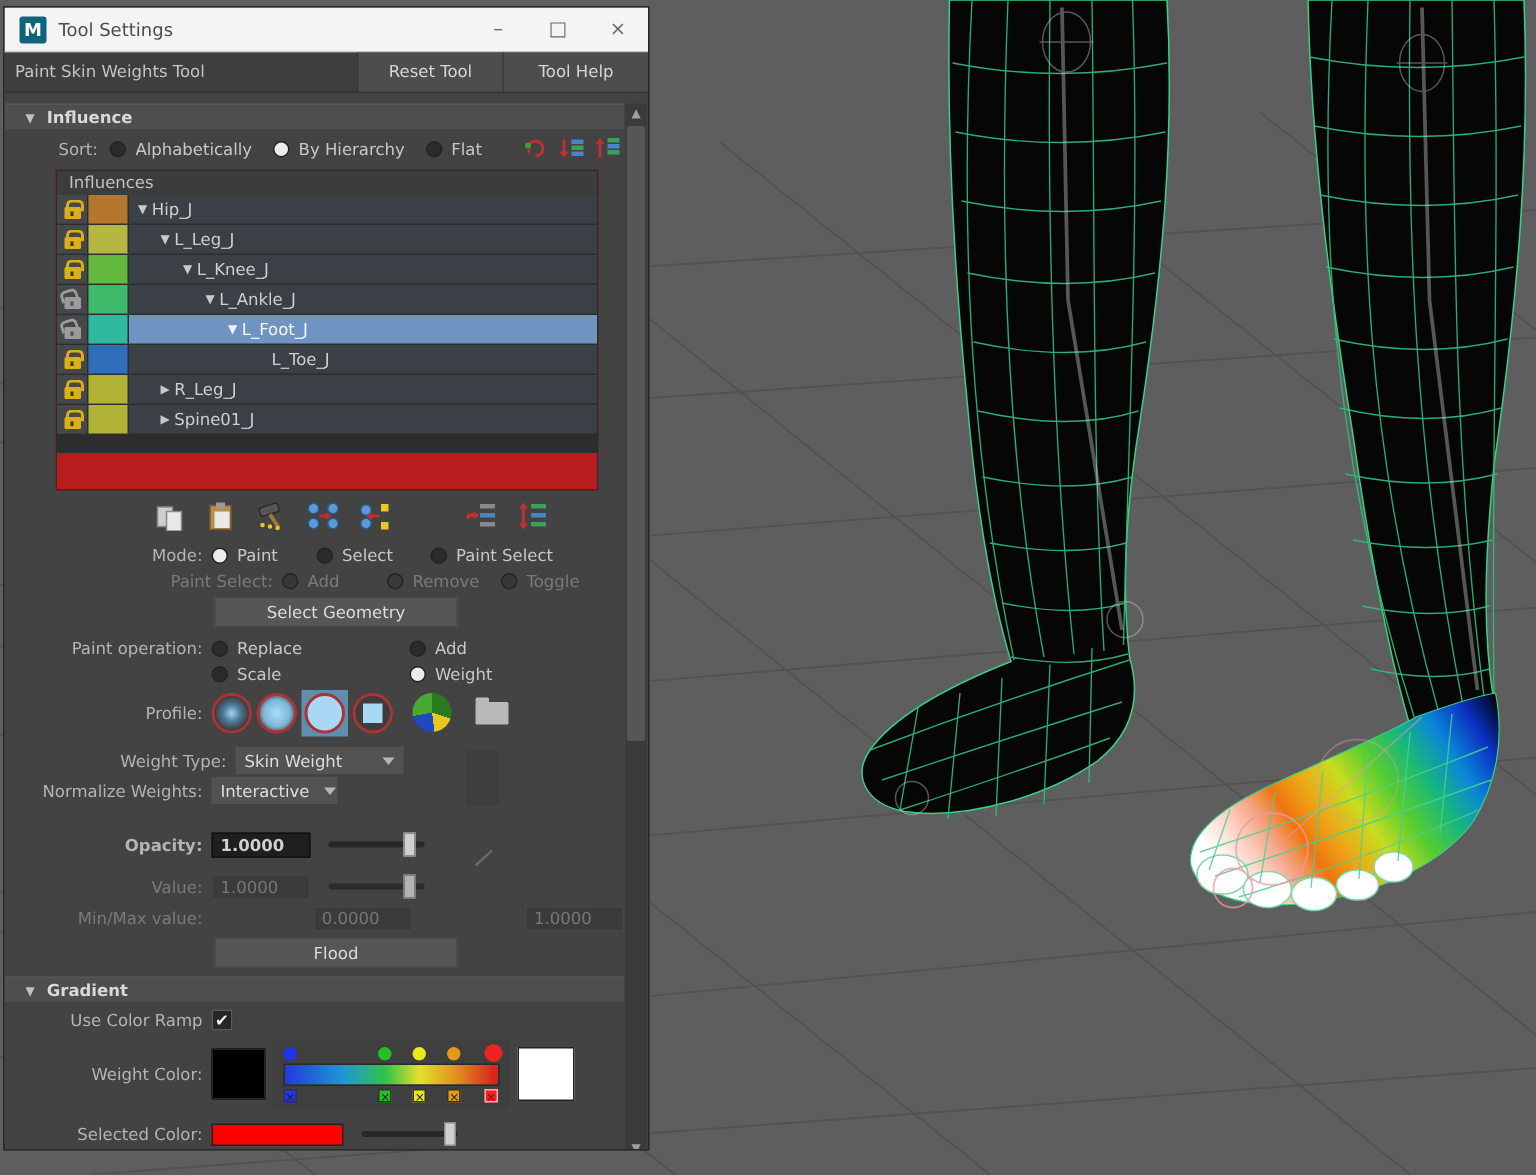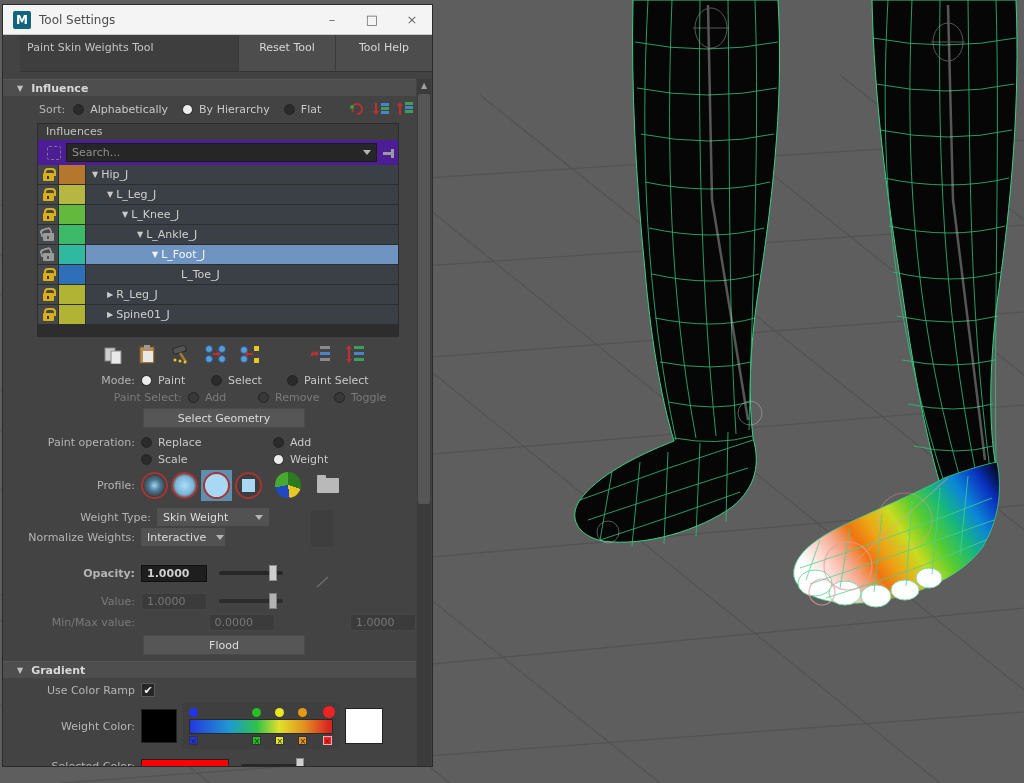--- a/index.html
+++ b/index.html
@@ -12,21 +12,21 @@
 
   
   .window { position:absolute; left:2px; top:4px; width:431px; height:763px;
             background:#434343; border:1px solid #2a2a2a; overflow:hidden; }
   .titlebar { height:30px; background:#f4f4f4; color:#5a5a5a; display:flex; align-items:center;
               border-bottom:1px solid #c9c9c9; }
   .maya-logo { width:18px; height:18px; margin:0 8px 0 10px; background:#10657c; color:#fff;
                font-weight:bold; font-size:12px; text-align:center; line-height:18px; border-radius:2px; }
   .title-text { font-size:12px; color:#4c4c4c; flex:1; }
   .winbtn { width:40px; height:30px; text-align:center; line-height:30px; color:#6a6a6a; font-size:13px; cursor:default; }
-  .toolrow { height:37px; background:#3e3e3e; display:flex; align-items:stretch; border-bottom:1px solid #333;margin-left:17px; }
+  .toolrow { height:27px; background:#3e3e3e; display:flex; align-items:stretch; border-bottom:1px solid #333; }
   .toolname { flex:1; line-height:26px; padding-left:7px; color:#c4c4c4; }
   .toolbtn { width:97px; background:#4d4d4d; border-left:1px solid #3a3a3a; color:#d6d6d6;
              text-align:center; line-height:26px; }
 
   .content { position:relative; height:704px; padding-right:16px; }
 
   
   .vscroll { position:absolute; right:1px; top:0; width:14px; height:704px; background:#3b3b3b; }
   .vscroll .arr { height:14px; text-align:center; font-size:8px; color:#9f9f9f; line-height:14px; }
   .vscroll .thumb { position:absolute; left:1px; top:15px; width:12px; height:410px; background:#565656; border-radius:2px; }
@@ -41,21 +41,21 @@
   .lbl.dis, .dis { color:#7a7a7a;padding-left:47px; }
 
   
   .radio { width:11px; height:11px; border-radius:50%; background:#2b2b2b; border:1px solid #242424;
            display:inline-block; margin-right:6px; flex:0 0 11px; }
   .radio.on { background:#ececec; }
   .ropt { display:flex; align-items:center; margin-right:14px; }
   .ropt.dim .radio { background:#383838; }
 
   
-  .frame { margin:6px 0 0 34px; width:362px; height:214px; background:#4c1d95; border:1px solid #2c2c2c; }
+  .frame { margin:6px 0 0 34px; width:362px; height:214px; background:#b91c1c; border:1px solid #2c2c2c; }
   .framehdr { height:16px; background:#3c3c3c; line-height:16px; padding-left:8px; color:#c2c2c2; }
   .searchrow { height:25px; display:flex; align-items:center; padding:0 4px; }
   .selicon { width:14px; height:14px; border:1px dashed #8a8a8a; border-radius:2px; margin:0 5px; opacity:.8; }
   .search { flex:1; height:19px; background:#262626; border:1px solid #1b1b1b; color:#8f8f8f;
             display:flex; align-items:center; padding:0 5px; }
   .search .ph { flex:1; }
   .caret { width:0; height:0; border-left:4px solid transparent; border-right:4px solid transparent;
            border-top:5px solid #b5b5b5; }
   .pin { width:12px; height:12px; margin-left:5px; position:relative; }
   .pin:before { content:""; position:absolute; left:1px; top:5px; width:9px; height:3px; background:#9a9a9a; }
@@ -325,28 +325,20 @@
         <line x1="4" y1="4" x2="4" y2="14" stroke="#c03030" stroke-width="2"></line>
             <path d="M1,5 l3,-4 3,4 z" fill="#c03030"></path>
         <rect x="9" y="1" width="8" height="3" fill="#3aa05a"></rect>
             <rect x="9" y="5" width="8" height="3" fill="#4a84c8"></rect>
             <rect x="9" y="9" width="8" height="3" fill="#3aa05a"></rect>
           </svg>
     </div>
 
     <div class="frame">
       <div class="framehdr">Influences</div>
-      <div class="searchrow">
-        <span class="selicon"></span>
-        <span class="search">
-          <span class="ph">Search...</span>
-          <span class="caret"></span>
-        </span>
-        <span class="pin"></span>
-      </div>
       <div class="tree">
 
         <div class="trow">
           <span class="lockcell">
                 <span class="lock closed"></span>
               </span>
           <span class="swatch" style="background: rgb(181, 119, 46);"></span>
           <span class="ncell">
                 <span class="ntri" style="margin-left: 6px;">▼</span>
                 <span>Hip_J</span>

